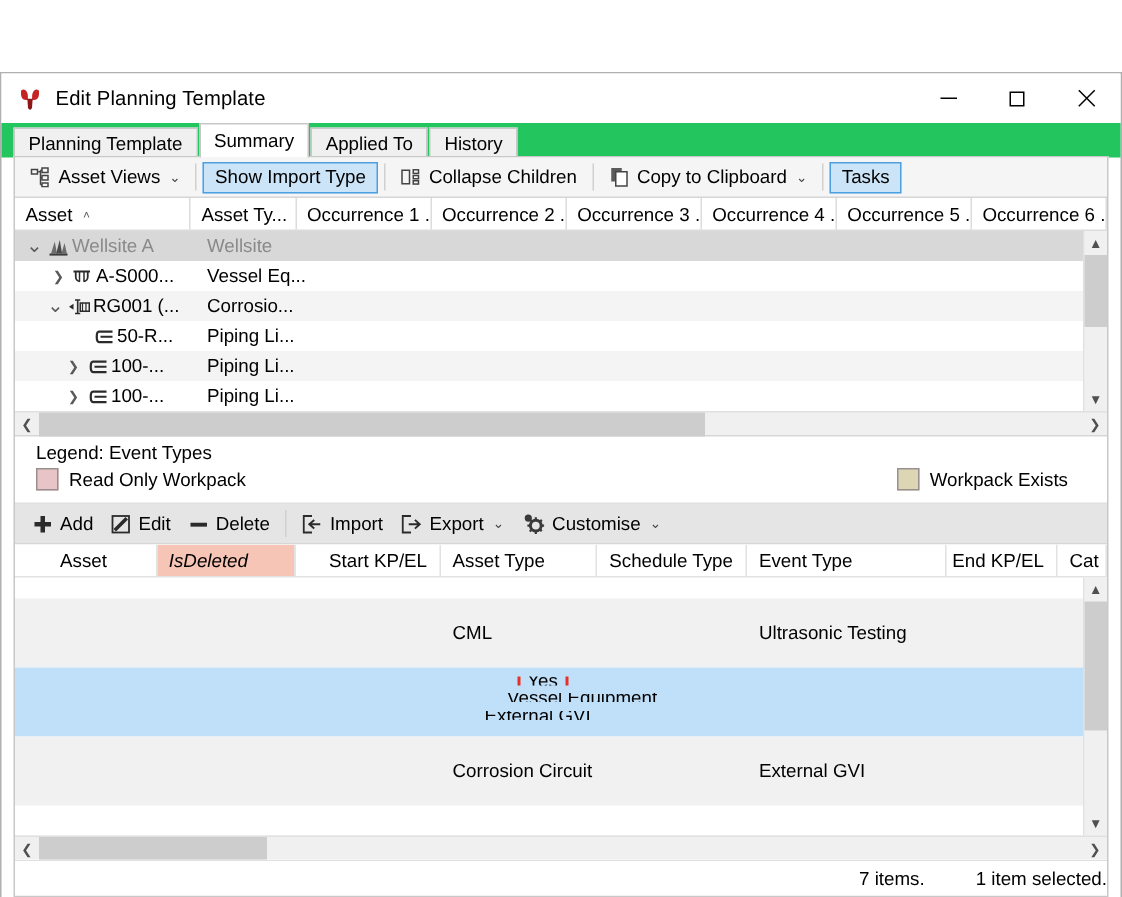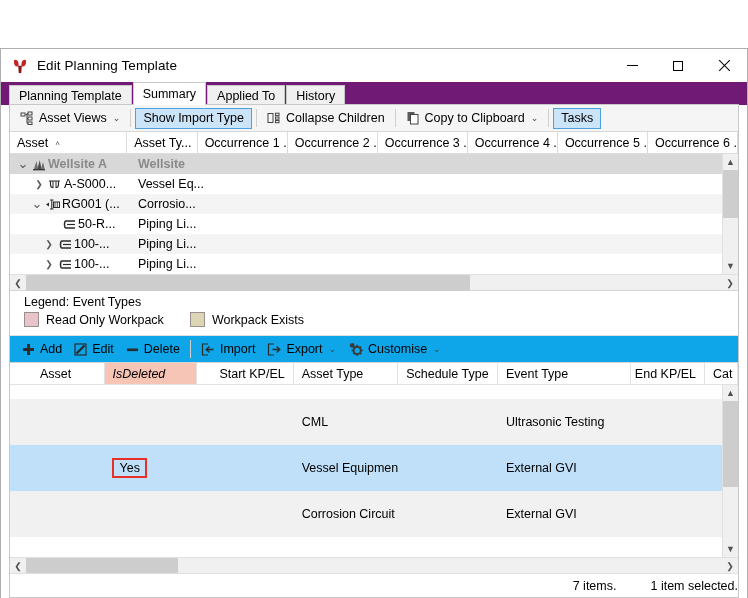--- a/index.html
+++ b/index.html
@@ -64,21 +64,21 @@
   .gl-close:before { transform: rotate(45deg); }
   .gl-close:after  { transform: rotate(-45deg); }
 
   
   .tabstrip {
     flex: 0 0 23px;
     height: 23px;
     display: flex;
     align-items: flex-end;
     padding-left: 8px;
-    background: #701a75;
+    background: #22c55e;
     position: relative;
   }
   .tab {
     height: 21px;
     padding: 0 9px;
     display: flex;
     align-items: center;
     font-size: 12.5px;
     background: #f0f0f0;
     border: 1px solid #c8c8c8;
@@ -208,21 +208,21 @@
     overflow: hidden;
     height: 20px;
   }
   .trow .tcell2 {
     width: 74px;
     padding-left: 4px;
     overflow: hidden;
     height: 20px;
     display: flex; align-items: center;
   }
-  .dim { color: #8a8a8a; font-weight: bold; }
+  .dim { color: #8a8a8a; }
   .twisty {
     width: 14px; flex: 0 0 14px;
     display: flex; align-items: center; justify-content: center;
     color: #5a5a5a; font-size: 9px;
   }
   .tico { width: 18px; flex: 0 0 18px; display:flex; align-items:center; justify-content:center; }
 
   
   .vscroll {
     position: absolute;
@@ -258,34 +258,34 @@
   .hs-thumb { position: absolute; top: 0; height: 16px; background: #cdcdcd; }
 
   
   .legend {
     flex: 0 0 45px;
     padding: 4px 0 0 14px;
     background: #ffffff;
     border-bottom: 1px solid #e0e0e0;
   }
   .legend-title { font-size: 12.5px; margin-bottom: 3px; }
-  .legend-items { display: flex; align-items: center; }
+  .legend-items { display: flex; align-items: center; justify-content: space-between; }
   .legend-item { display: flex; align-items: center; margin-right: 26px; }
   .swatch {
     width: 15px; height: 15px;
     border: 1px solid #9a8f8f;
     margin-right: 7px;
   }
   .legend-label { font-size: 12.5px; }
 
   
   .toolbar2 {
     flex: 0 0 27px;
     height: 27px;
-    background: #0ea5e9;
+    background: #e5e5e5;
     border-bottom: 1px solid #d6d6d6;
     display: flex;
     align-items: center;
     padding: 0 6px;
     overflow: hidden;
   }
 
   
   .grid-wrap {
     flex: 1 1 auto;
@@ -323,21 +323,21 @@
   }
   .grow {
     height: 46px;
     display: flex;
     align-items: center;
     padding-left: 22px;
     font-size: 12.5px;
     cursor: default;
   }
   .grow.even { background: #f1f1f1; }
-  .grow.selected { background: #bfe0f8; }
+  .grow.selected { background: #bfe0f8; flex-direction: column; }
   .gc { padding: 0 8px; white-space: nowrap; overflow: hidden; height: 46px; display: flex; align-items: center; text-align: center; }
   .gc.rightal { justify-content: flex-end; }
   .cellbox {
     border: 2px solid #e8302a;
     padding: 1px 5px;
     background: transparent;
     line-height: 14px;
     font-size: 12.5px;
   }
   .grid-top-blank { height: 14px; }

